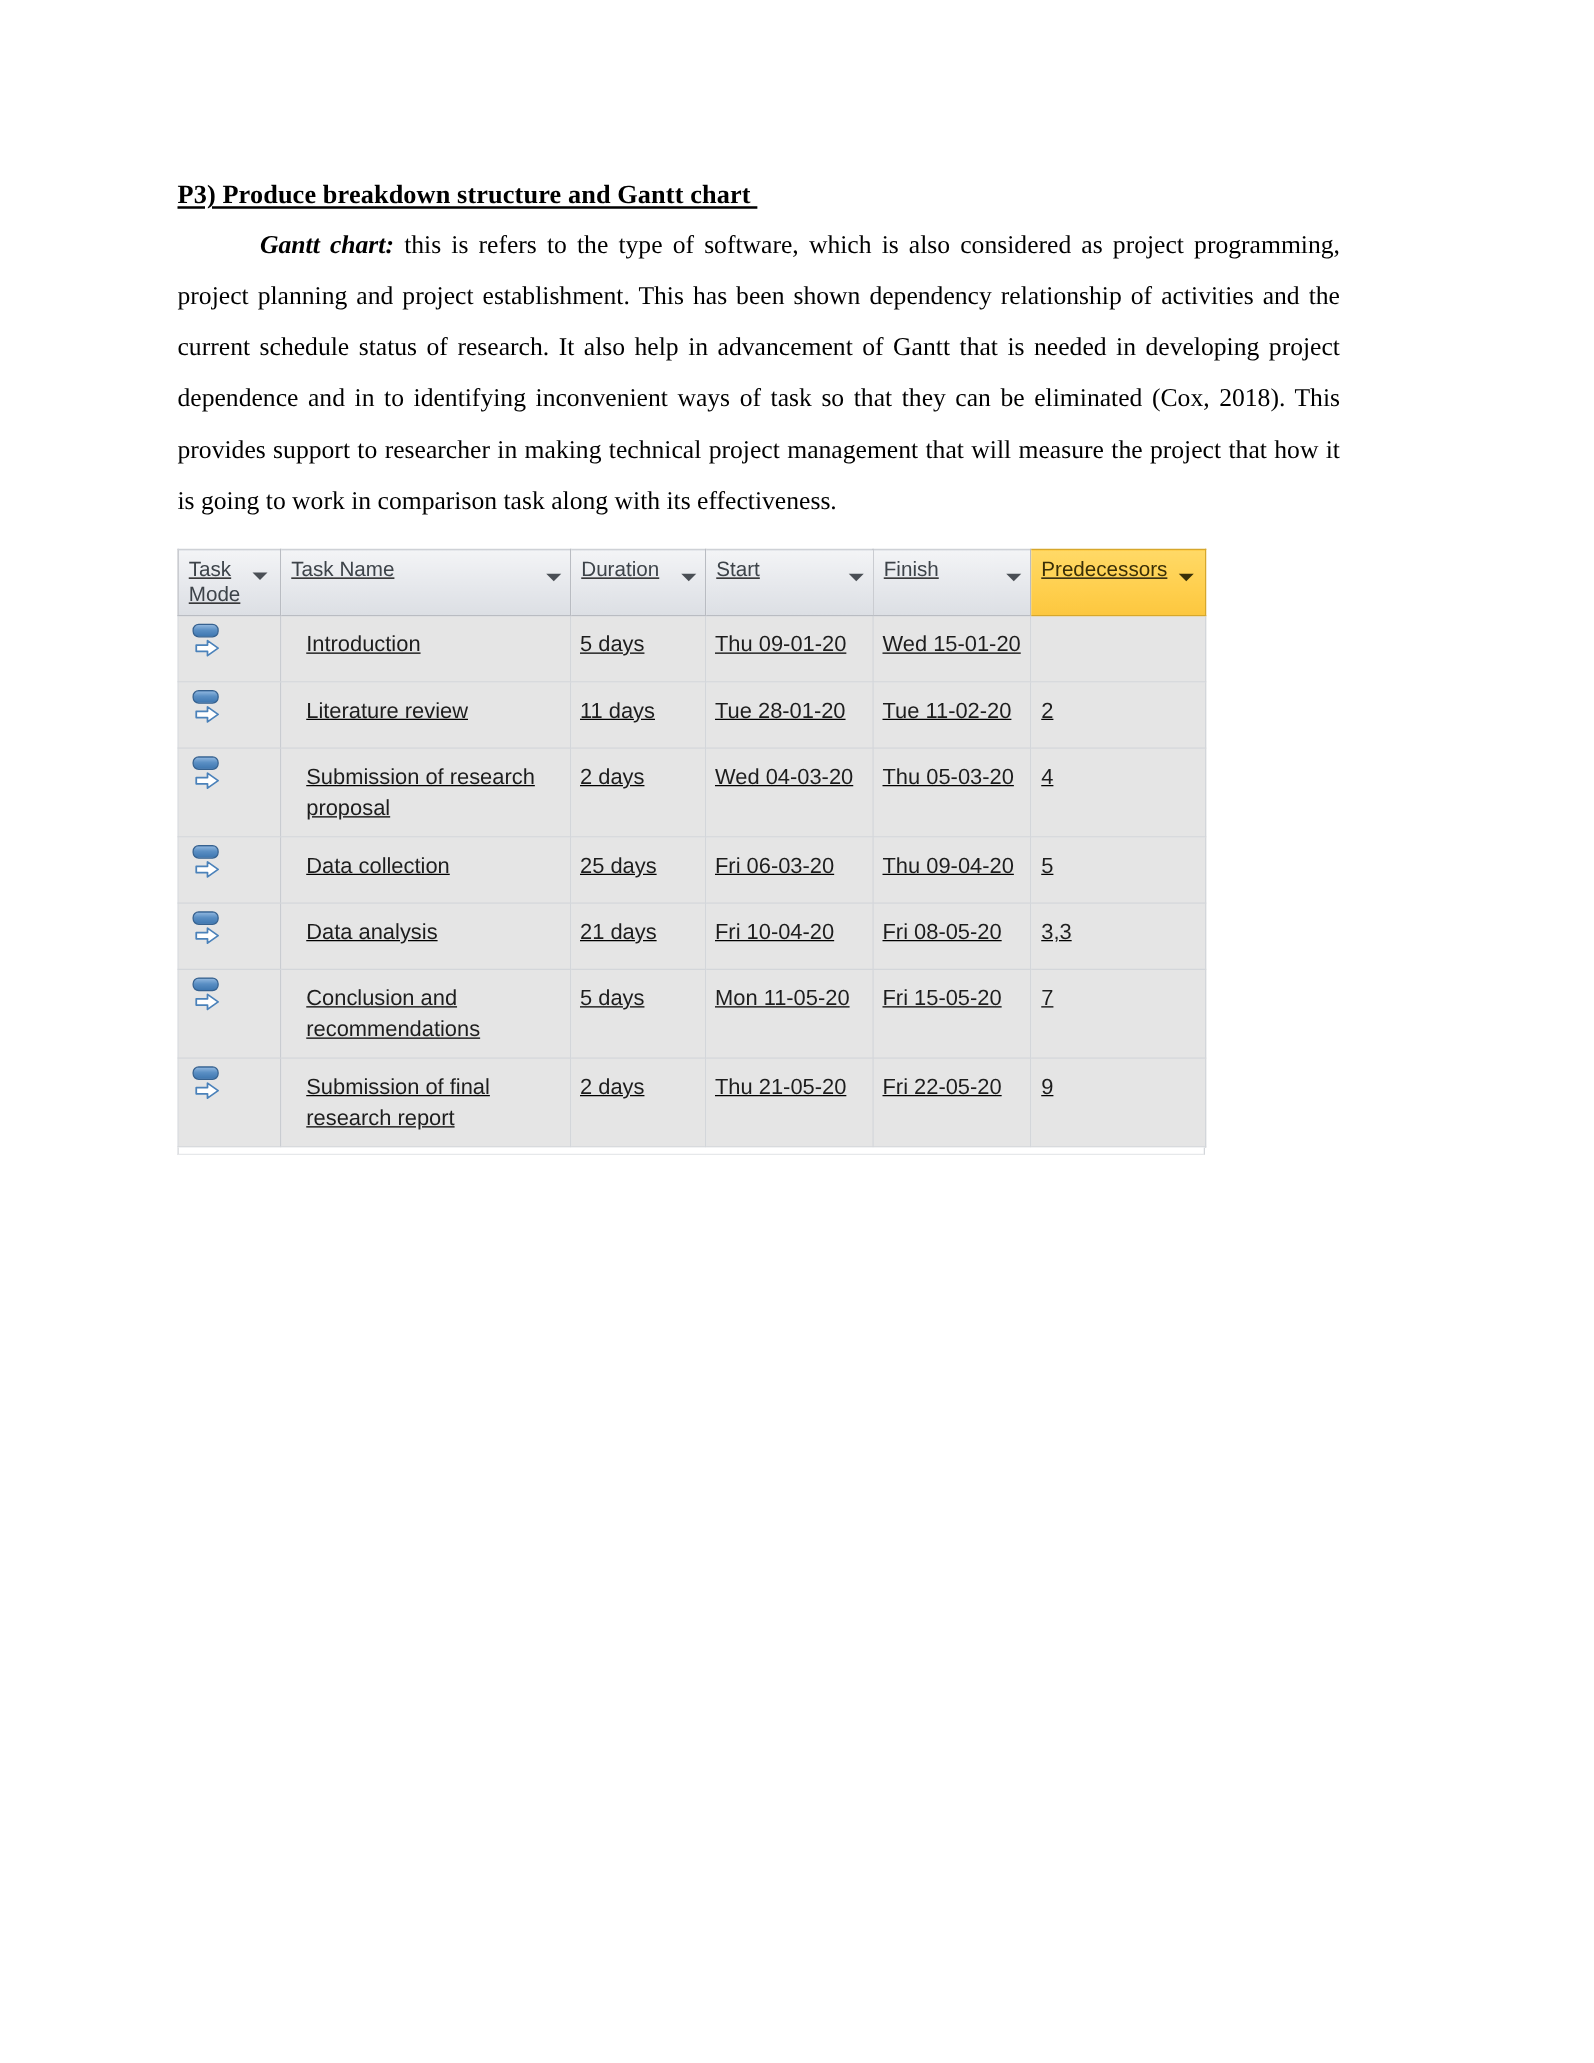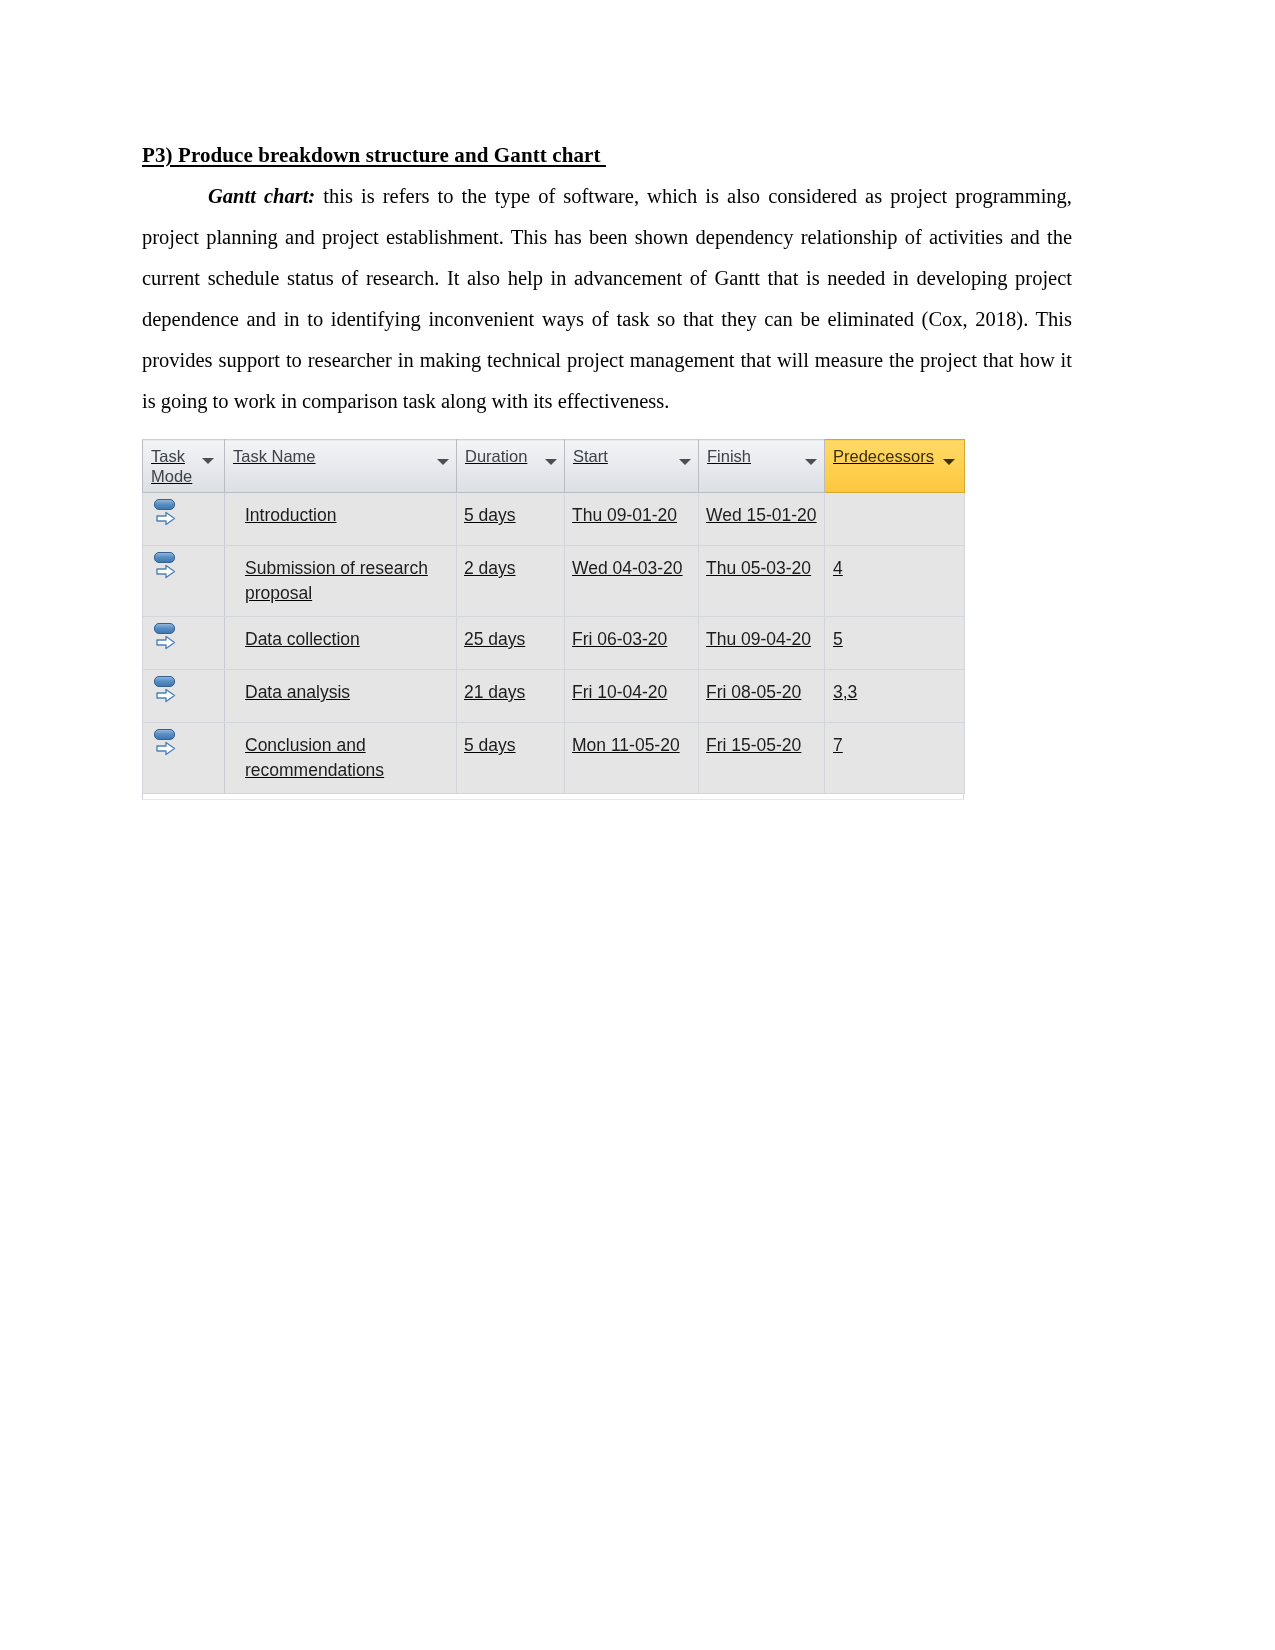--- a/index.html
+++ b/index.html
@@ -245,20 +245,35 @@
             </tr>
             <tr>
               <td class="mode-cell">
                 <span class="mode-icon">
                   <span class="bar"></span>
                   <svg class="arrow" viewBox="0 0 20 15">
                     <path d="M1 5 H10 V1.5 L18.5 7.5 L10 13.5 V10 H1 Z" fill="#ffffff" stroke="#4b82ba" stroke-width="1.4" stroke-linejoin="round"></path>
                   </svg>
                 </span>
               </td>
+              <td class="name-cell">Literature review</td>
+              <td>11 days</td>
+              <td>Tue 28-01-20</td>
+              <td>Tue 11-02-20</td>
+              <td class="pred-cell">2</td>
+            </tr>
+            <tr>
+              <td class="mode-cell">
+                <span class="mode-icon">
+                  <span class="bar"></span>
+                  <svg class="arrow" viewBox="0 0 20 15">
+                    <path d="M1 5 H10 V1.5 L18.5 7.5 L10 13.5 V10 H1 Z" fill="#ffffff" stroke="#4b82ba" stroke-width="1.4" stroke-linejoin="round"></path>
+                  </svg>
+                </span>
+              </td>
               <td class="name-cell">Submission of research proposal</td>
               <td>2 days</td>
               <td>Wed 04-03-20</td>
               <td>Thu 05-03-20</td>
               <td class="pred-cell">4</td>
             </tr>
             <tr>
               <td class="mode-cell">
                 <span class="mode-icon">
                   <span class="bar"></span>
@@ -296,19 +311,34 @@
                     <path d="M1 5 H10 V1.5 L18.5 7.5 L10 13.5 V10 H1 Z" fill="#ffffff" stroke="#4b82ba" stroke-width="1.4" stroke-linejoin="round"></path>
                   </svg>
                 </span>
               </td>
               <td class="name-cell">Conclusion and recommendations</td>
               <td>5 days</td>
               <td>Mon 11-05-20</td>
               <td>Fri 15-05-20</td>
               <td class="pred-cell">7</td>
             </tr>
+            <tr>
+              <td class="mode-cell">
+                <span class="mode-icon">
+                  <span class="bar"></span>
+                  <svg class="arrow" viewBox="0 0 20 15">
+                    <path d="M1 5 H10 V1.5 L18.5 7.5 L10 13.5 V10 H1 Z" fill="#ffffff" stroke="#4b82ba" stroke-width="1.4" stroke-linejoin="round"></path>
+                  </svg>
+                </span>
+              </td>
+              <td class="name-cell">Submission of final research report</td>
+              <td>2 days</td>
+              <td>Thu 21-05-20</td>
+              <td>Fri 22-05-20</td>
+              <td class="pred-cell">9</td>
+            </tr>
           </tbody>
       </table>
       <div class="grid-clip"></div>
     </div>
 
   </div>
 </div>
 
 </body></html>

